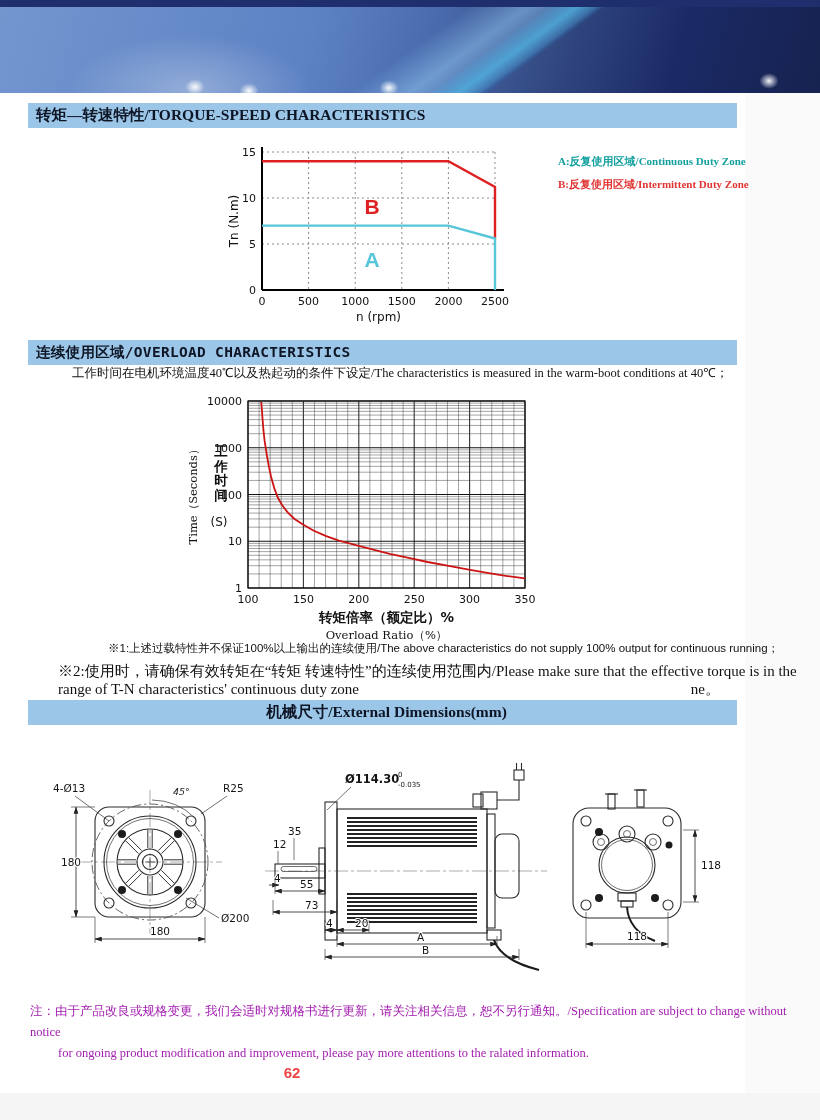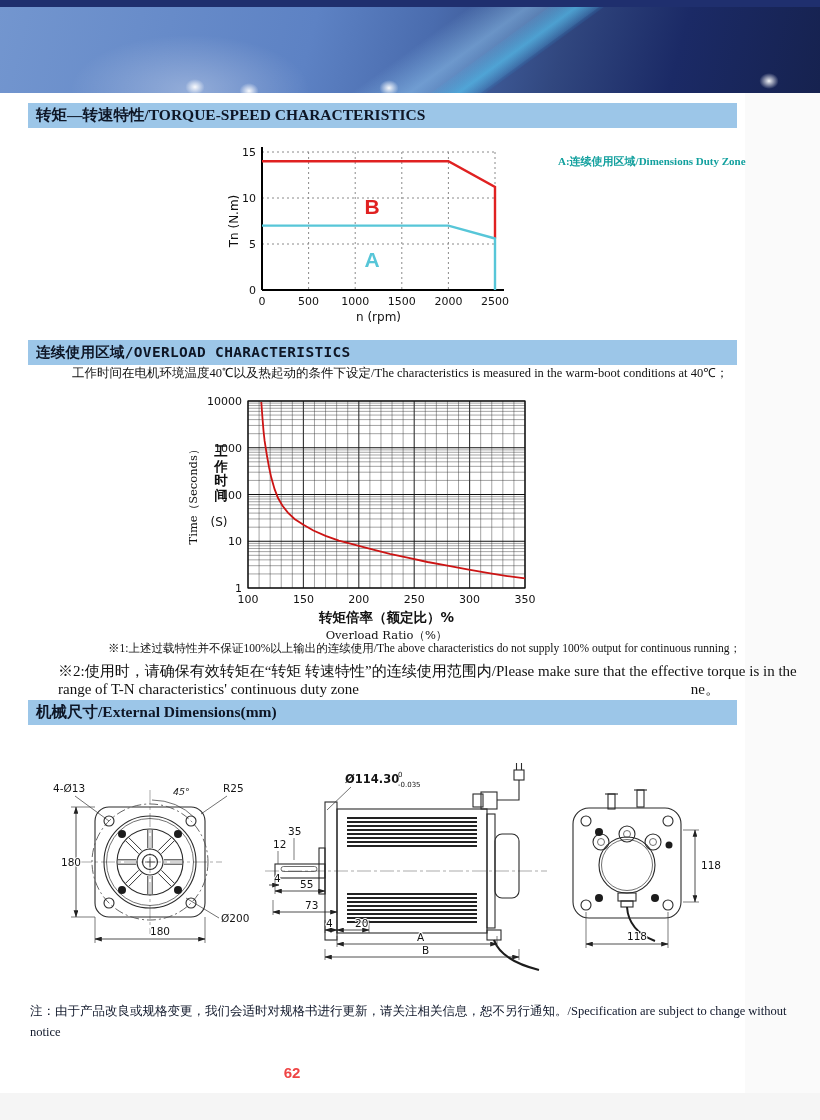--- a/index.html
+++ b/index.html
@@ -40,39 +40,39 @@
   .zone{font:bold 21px "Liberation Sans",sans-serif;}
   .gridd{stroke:#8a8a8a;stroke-width:1;stroke-dasharray:2 3;}
 
   .legend{position:absolute;left:558px;top:150px;font-family:"Liberation Serif",serif;
     font-weight:bold;font-size:11px;line-height:23px;white-space:nowrap;}
   .legend-a{color:#12a09e;}
   .legend-b{color:#e03434;}
 
   .subtitle{position:absolute;left:72px;top:364px;font-size:12.5px;color:#111;
     font-family:"Liberation Serif",serif;}
-  .note1{position:absolute;left:108px;top:641px;font-size:11.5px;color:#111;font-family:Liberation Serif, serif;}
+  .note1{position:absolute;left:108px;top:641px;font-size:11.5px;color:#111;font-family:Liberation Sans, sans-serif;}
   .note2{position:absolute;left:58px;top:662px;font-size:15px;color:#111;font-family:"Liberation Serif",serif;}
   .note3{position:absolute;left:650px;top:680px;width:70px;text-align:right;font-size:15px;color:#111;
     font-family:"Liberation Serif",serif;}
 
   
   .out{stroke:#2b2b2b;stroke-width:1.1;fill:none;}
   .thin{stroke:#333;stroke-width:.7;fill:none;}
   .cl{stroke:#888;stroke-width:.7;stroke-dasharray:14 3 3 3;fill:none;}
   .ph{stroke:#555;stroke-width:.9;stroke-dasharray:9 3 2 3;fill:none;}
   .dim{stroke:#222;stroke-width:.8;fill:none;}
   .ext{stroke:#444;stroke-width:.7;}
   .dt{font:10.5px "DejaVu Sans",sans-serif;fill:#141414;paint-order:stroke;stroke:#fff;
     stroke-width:2.2px;stroke-linejoin:round;}
   .dt-big{font:bold 11.5px "DejaVu Sans",sans-serif;fill:#141414;paint-order:stroke;stroke:#fff;stroke-width:2.2px;}
   .dt-tiny{font:7px "DejaVu Sans",sans-serif;fill:#141414;}
   .dt-it{font:italic 9.5px "DejaVu Sans",sans-serif;fill:#222;}
 
-  .footer-note{position:absolute;left:30px;top:1001px;font-size:12.5px;color:#0f172a;
+  .footer-note{position:absolute;left:30px;top:1001px;font-size:12.5px;color:#a21caf;
     font-family:"Liberation Serif",serif;line-height:21px;}
   .footer-note .l2{padding-left:28px;}
   .pagenum{position:absolute;left:262px;top:1064px;width:60px;text-align:center;
     font-weight:bold;font-size:15px;color:#ef4444;}
 </style>
 </head>
 <body>
 
 <div id="page">
 
@@ -119,21 +119,22 @@
         <polyline points="34,19.19999999999999 220.4,19.19999999999999 267,44.96000000000001 267,96.48" fill="none" stroke="#e02121" stroke-width="2.4"></polyline>
         <text x="143.976" y="71.64" text-anchor="middle" fill="#e02121" class="zone">B</text>
         <polyline points="34,83.6 220.4,83.6 267,96.48 267,148" fill="none" stroke="#57c6d8" stroke-width="2.4"></polyline>
         <text x="143.976" y="125" text-anchor="middle" fill="#57c6d8" class="zone">A</text>
         <text x="150.5" y="179" text-anchor="middle" class="axlab">n (rpm)</text>
         <text x="10" y="79" text-anchor="middle" transform="rotate(-90 10 79)" class="axlab">Tn (N.m)</text>
       </svg>
   </div>
 
   <div class="legend">
-    <div class="legend-a">A:连续使用区域/Dimensions Duty Zone</div>
+    <div class="legend-a">A:反复使用区域/Continuous Duty Zone</div>
+    <div class="legend-b">B:反复使用区域/Intermittent Duty Zone</div>
   </div>
 
   <div class="section-bar sb-mono" style="top:340px;">
     <span>连续使用区域/OVERLOAD CHARACTERISTICS</span>
   </div>
   <div class="subtitle">工作时间在电机环境温度40℃以及热起动的条件下设定/The characteristics is measured in the warm-boot conditions at 40℃；</div>
 
   <div class="chartbox" style="left:183px;top:388px;">
     <svg id="ov" width="400" height="262" viewBox="0 0 400 262">
         <line x1="65" y1="13" x2="65" y2="200" stroke="#333" stroke-width="1.1"></line>
@@ -220,21 +221,21 @@
         <text x="38" y="97" text-anchor="middle" class="cnlab">时</text>
         <text x="38" y="111.5" text-anchor="middle" class="cnlab">间</text>
         <text x="36" y="138" text-anchor="middle" class="axlab">(S)</text>
       </svg>
   </div>
 
   <div class="note1">※1:上述过载特性并不保证100%以上输出的连续使用/The above characteristics do not supply 100% output for continuous running；</div>
   <div class="note2">※2:使用时，请确保有效转矩在“转矩 转速特性”的连续使用范围内/Please make sure that the effective torque is in the range of T-N characteristics' continuous duty zone</div>
   <div class="note3">ne。</div>
 
-  <div class="section-bar sb-serif" style="top:700px;">
+  <div class="section-bar sb-serif" style="top:700px;justify-content:center;">
     <span>机械尺寸/External Dimensions(mm)</span>
   </div>
 
   <div class="chartbox" style="left:25px;top:752px;">
     <svg width="712" height="245" viewBox="0 0 712 245">
       <defs>
         <marker id="ae" markerWidth="9" markerHeight="7" refX="8.5" refY="3" orient="auto">
             <path d="M0,0L9,3L0,6z" fill="#222"></path>
           </marker>
         <marker id="as" markerWidth="9" markerHeight="7" refX="0.5" refY="3" orient="auto">
@@ -414,16 +415,17 @@
         <line class="ext" x1="561" y1="160" x2="561" y2="196"></line>
           <line class="ext" x1="643" y1="160" x2="643" y2="196"></line>
         <line class="dim" x1="561" y1="192" x2="643" y2="192" marker-start="url(#as)" marker-end="url(#ae)"></line>
         <text class="dt" x="602" y="188">118</text>
       </g>
     </svg>
   </div>
 
   <div class="footer-note">
     <div>注：由于产品改良或规格变更，我们会适时对规格书进行更新，请关注相关信息，恕不另行通知。/Specification are subject to change without notice</div>
+    <div class="l2">for ongoing product modification and improvement, please pay more attentions to the ralated information.</div>
   </div>
 
   <div class="pagenum">62</div>
 </div>
 
 </body></html>

